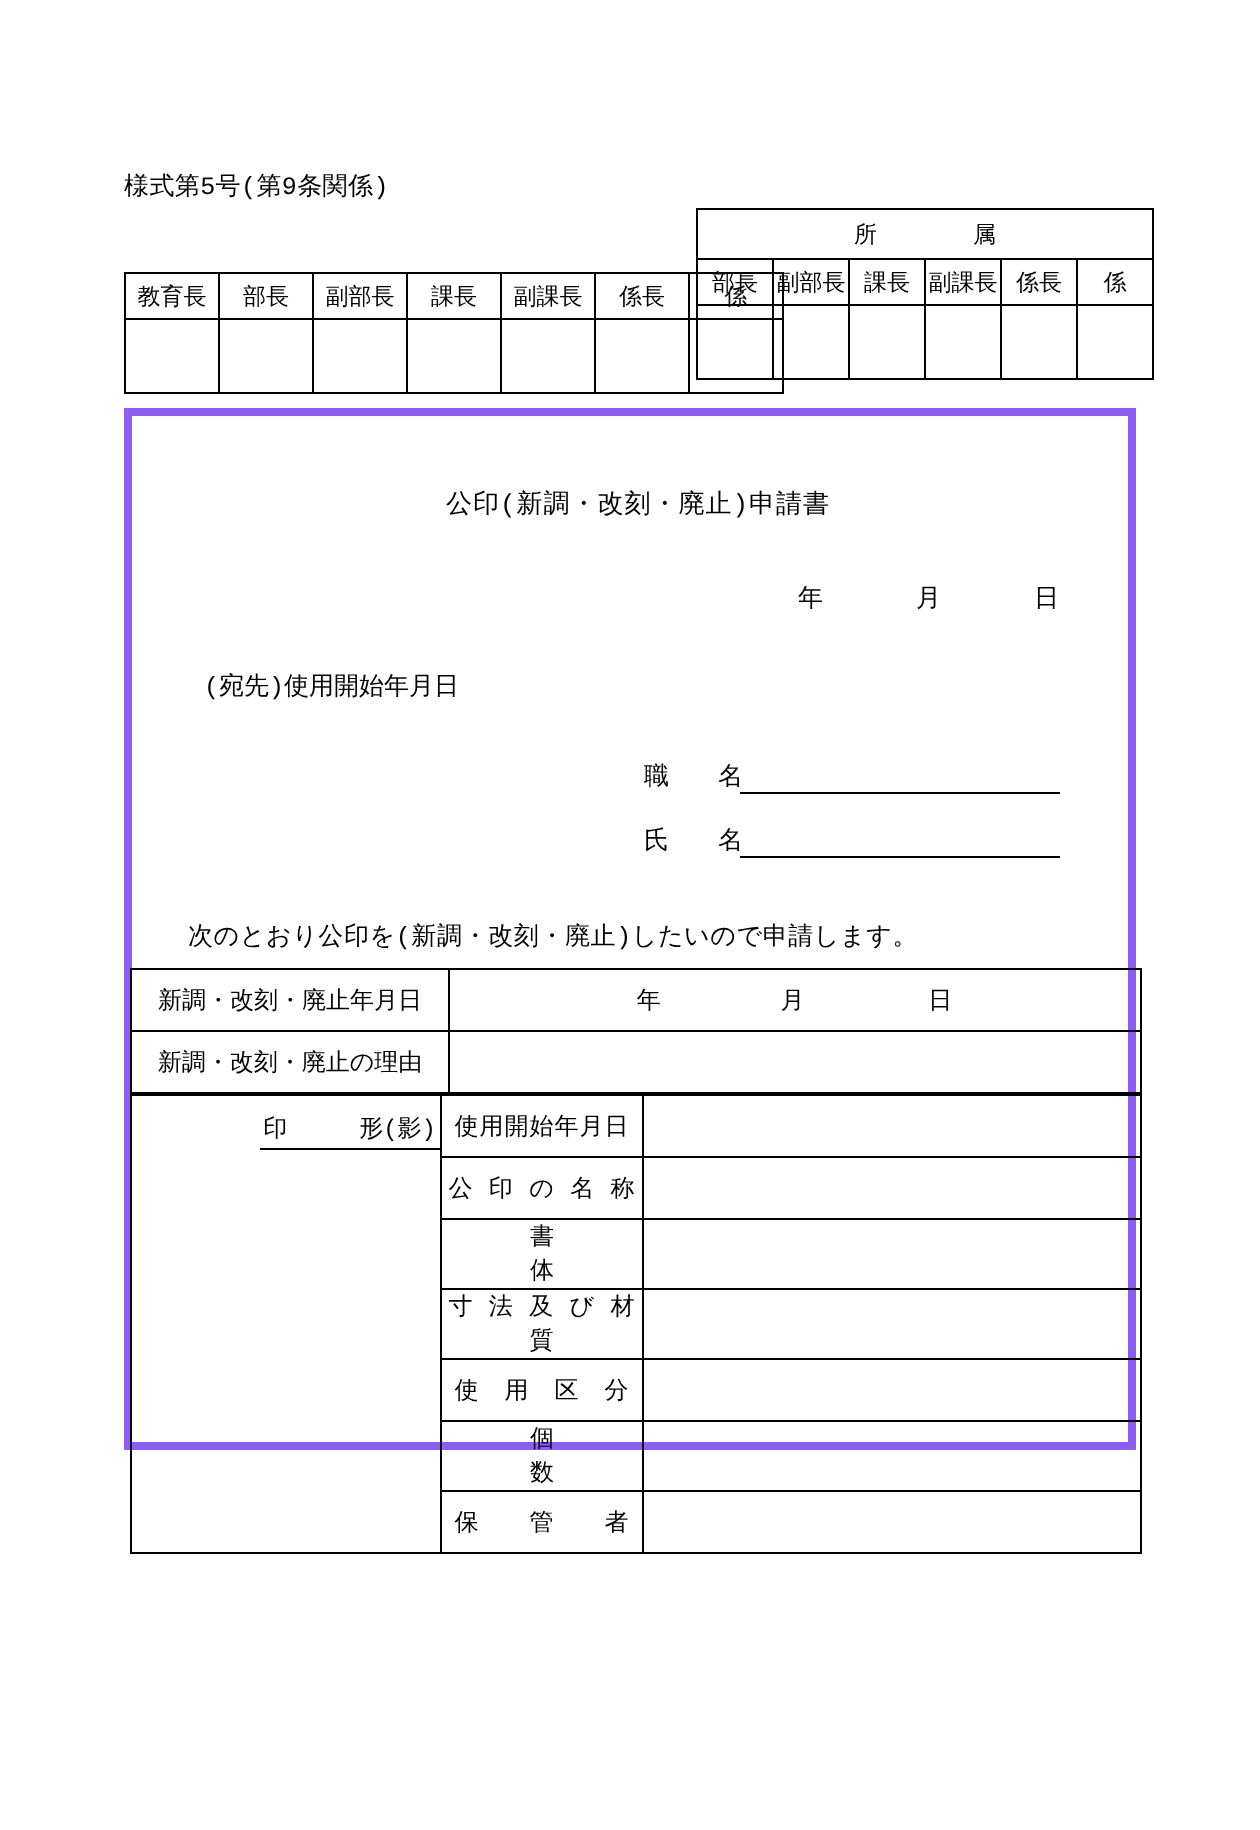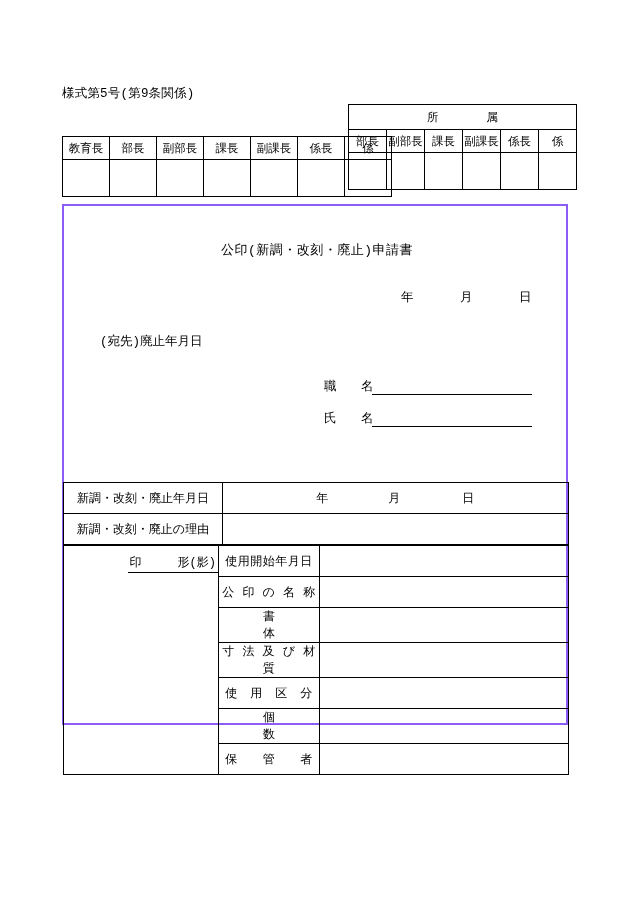--- a/index.html
+++ b/index.html
@@ -80,21 +80,21 @@
     justify-content: center;
     gap: 48px;
   }
   
   .main-box {
     position: absolute;
     left: 62px;
     top: 204px;
     width: 506px;
     height: 521px;
-    border: 2px solid #8b5cf6;
+    border: 4px solid #8b5cf6;
     box-sizing: border-box;
   }
   .title {
     position: absolute;
     left: 0;
     top: 35px;
     width: 506px;
     text-align: center;
     font-size: 13px;
     letter-spacing: 0.5px;
@@ -258,33 +258,34 @@
     <div class="title">公印(新調・改刻・廃止)申請書</div>
 
     <div class="date-line">
       <span>年</span>
       <span class="sp-1"></span>
       <span>月</span>
       <span class="sp-2"></span>
       <span>日</span>
     </div>
 
-    <div class="addressee">(宛先)廃止年月日</div>
+    <div class="addressee">(宛先)使用開始年月日</div>
 
     <div class="sig-block">
       <div class="sig-row">
         <span class="sig-label">職　名</span>
         <span class="sig-rule"></span>
       </div>
       <div class="sig-row">
         <span class="sig-label">氏　名</span>
         <span class="sig-rule"></span>
       </div>
     </div>
 
+    <div class="statement">次のとおり公印を(新調・改刻・廃止)したいので申請します。</div>
 
     <div class="lower">
       <table>
         <tbody>
             <tr>
           <td class="lbl-wide">新調・改刻・廃止年月日</td>
           <td class="val-date">
             <span>年</span>
             <span class="d-sp1"></span>
             <span>月</span>

